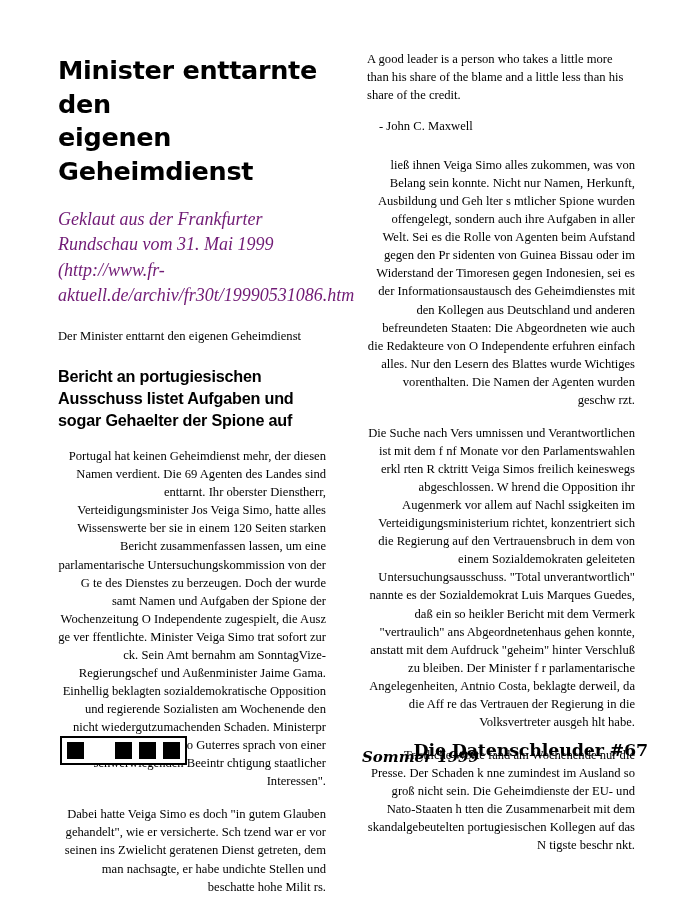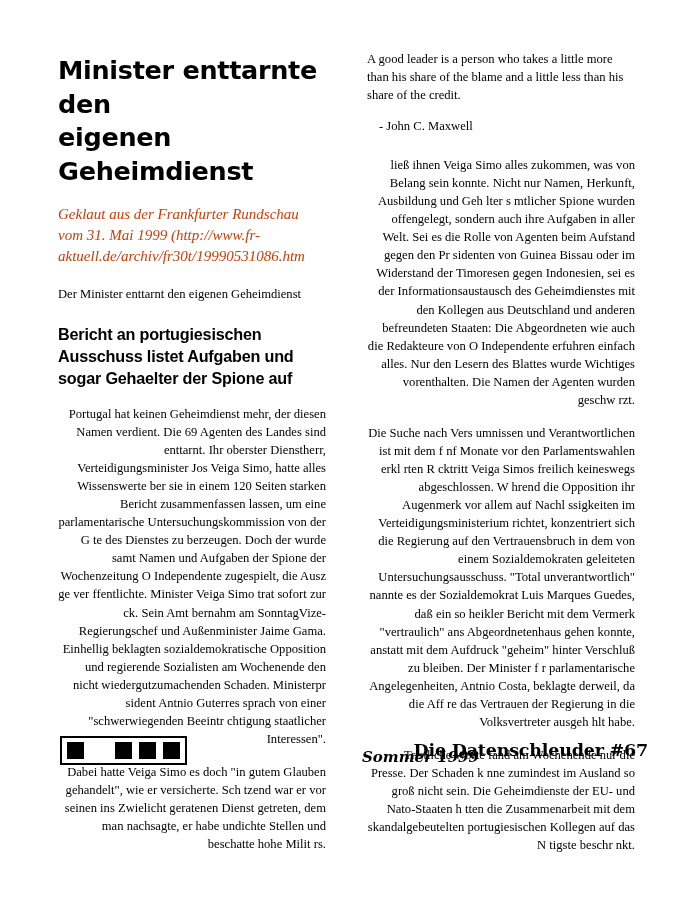--- a/index.html
+++ b/index.html
@@ -44,23 +44,23 @@
     line-height: 1.32;
     letter-spacing: -0.3px;
     margin: 6px 0 0 0;
     color: #000;
   }
   .headline .l2 { display: block; }
 
   
   .source-note {
     font-style: italic;
-    font-size: 15px;
+    font-size: 18px;
     line-height: 1.42;
-    color: #c2410c;
+    color: #701a75;
   }
   .lede {
     font-size: 12.6px;
     line-height: 1.45;
     margin-top: 17px;
   }
   .subhead {
     font-family: Liberation Sans, sans-serif;
     font-weight: bold;
     font-size: 16.2px;

